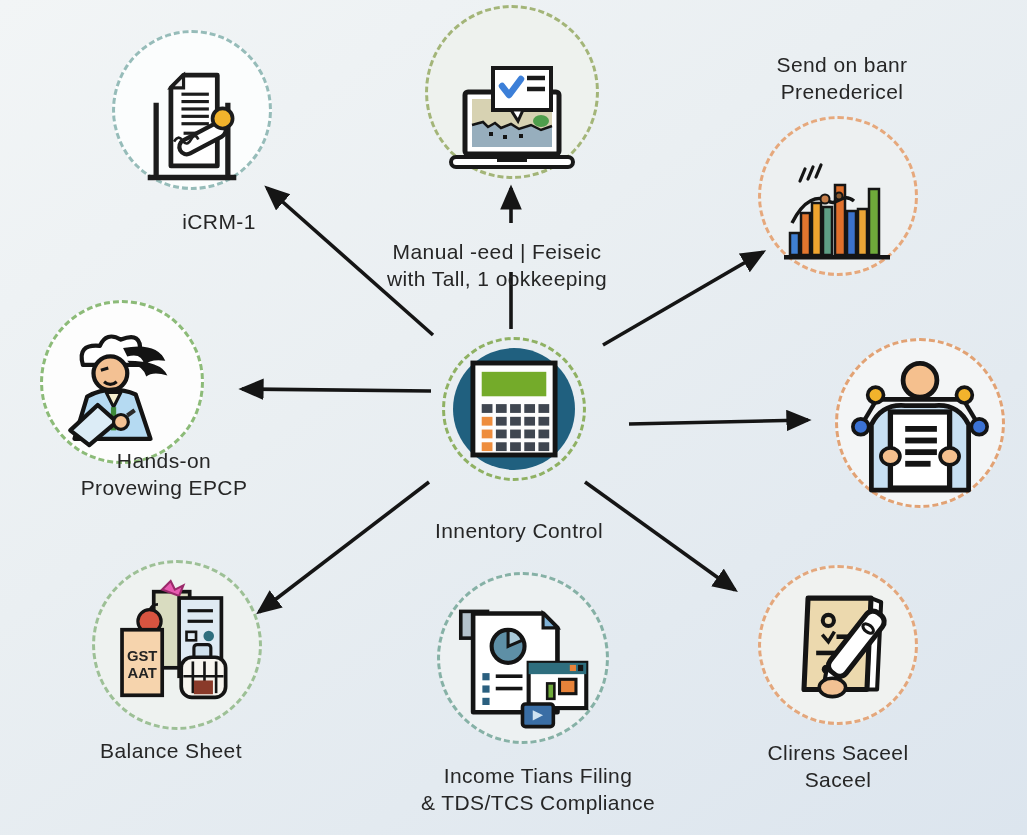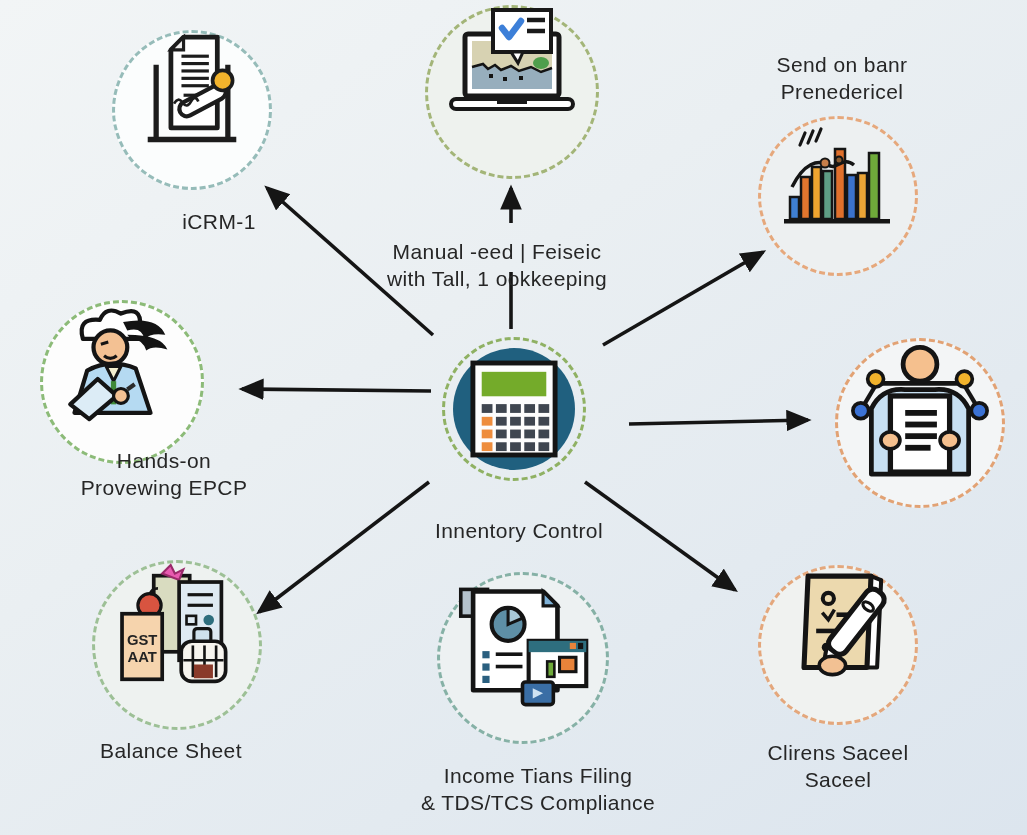--- a/index.html
+++ b/index.html
@@ -3,21 +3,21 @@
 <meta charset="utf-8">
 <style>
   html,body{margin:0;padding:0;background:#dfe6ec;}
   .stage{
     position:relative;width:1027px;height:835px;overflow:hidden;
     background:linear-gradient(145deg,#f2f5f6 0%,#eaeff2 40%,#e3eaf0 70%,#dce5ee 100%);
     font-family:"Liberation Sans",sans-serif;
   }
   .node{
     position:absolute;border-radius:50%;
-    display:flex;align-items:flex-start;justify-content:center;
+    display:flex;align-items:flex-end;justify-content:center;
     border:3px dashed #999;box-sizing:border-box;
   }
   .node-inner-solid{
     position:absolute;inset:8px;border-radius:50%;
     display:flex;align-items:center;justify-content:center;
   }
   .label{
     position:absolute;transform:translateX(-50%);
     color:#262626;font-size:21px;line-height:27px;letter-spacing:.4px;
     text-align:center;white-space:nowrap;

